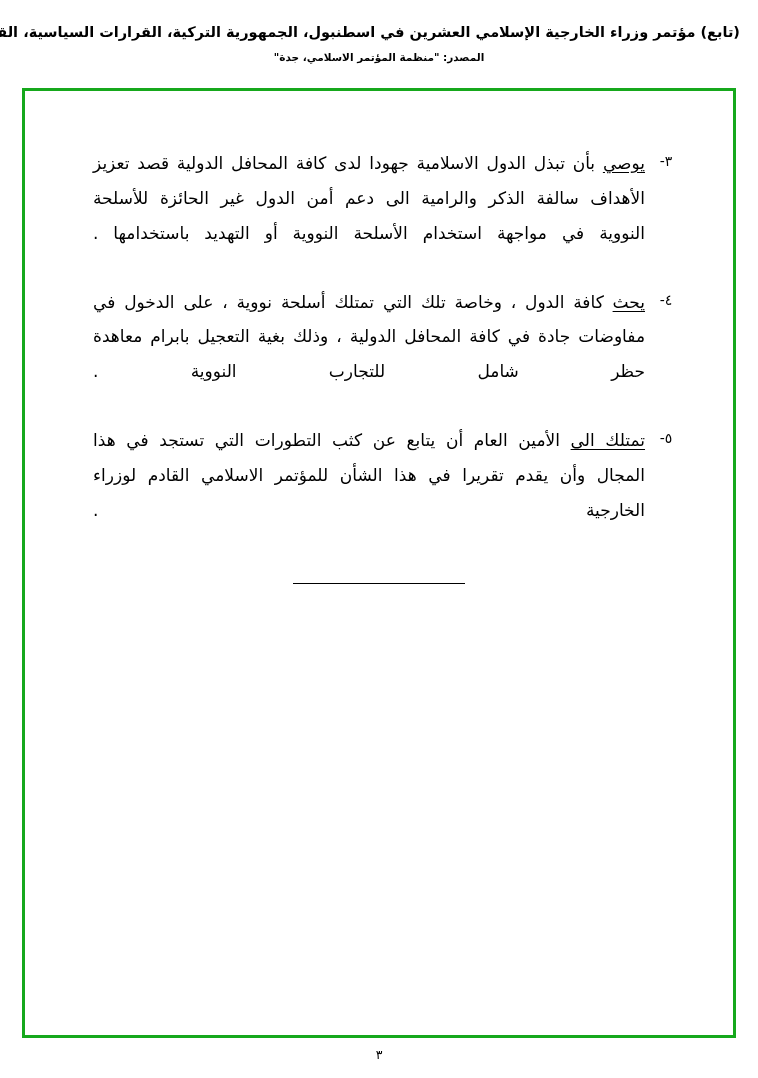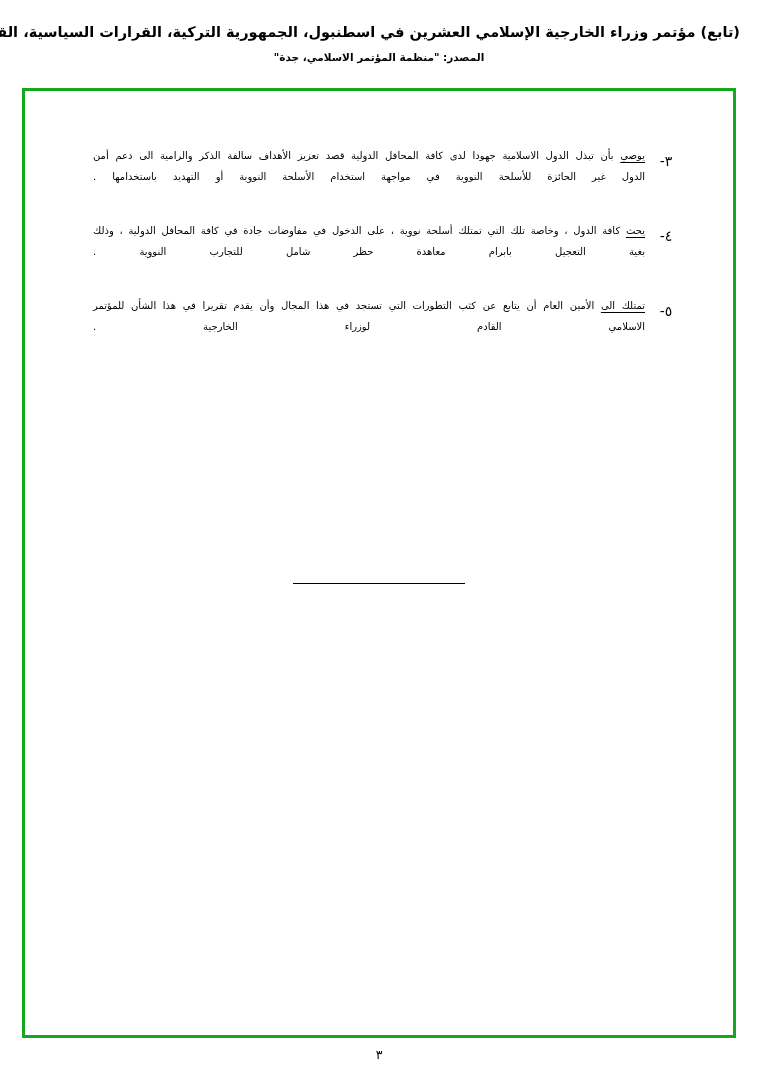--- a/index.html
+++ b/index.html
@@ -74,21 +74,21 @@
   .clause-number {
     flex: 0 0 42px;
     font-size: 14px;
     line-height: 2.05;
     text-align: center;
     padding-top: 1px;
     font-family: "DejaVu Sans", "Liberation Sans", sans-serif;
   }
   .clause-body {
     flex: 1 1 auto;
-    font-size: 10px;
+    font-size: 17px;
     line-height: 2.05;
     text-align: justify;
     text-align-last: justify;
     direction: rtl;
     word-spacing: 2px;
     padding-left: 22px;
   }
   .clause-body .lead {
     text-decoration: underline;
     text-underline-offset: 3px;

